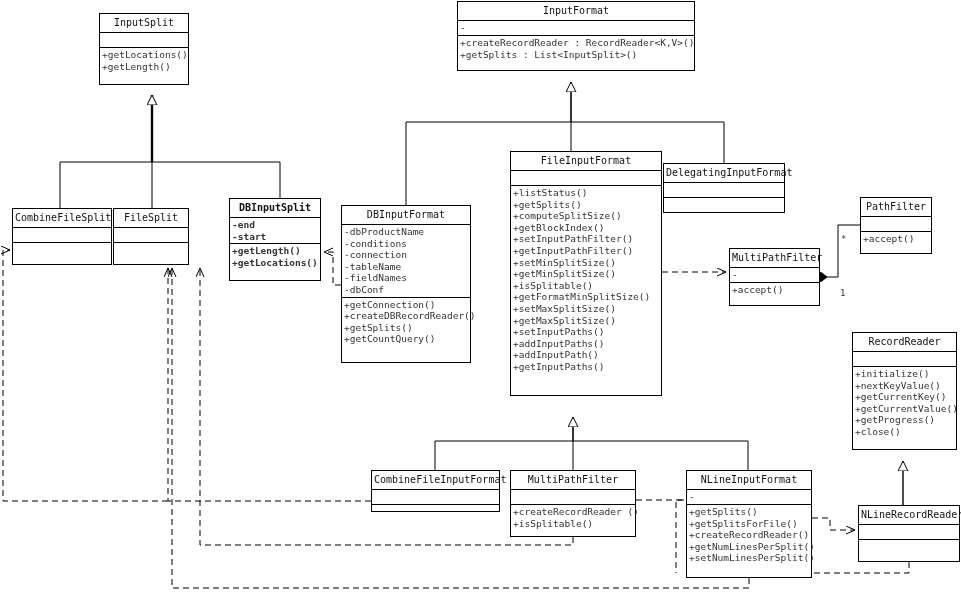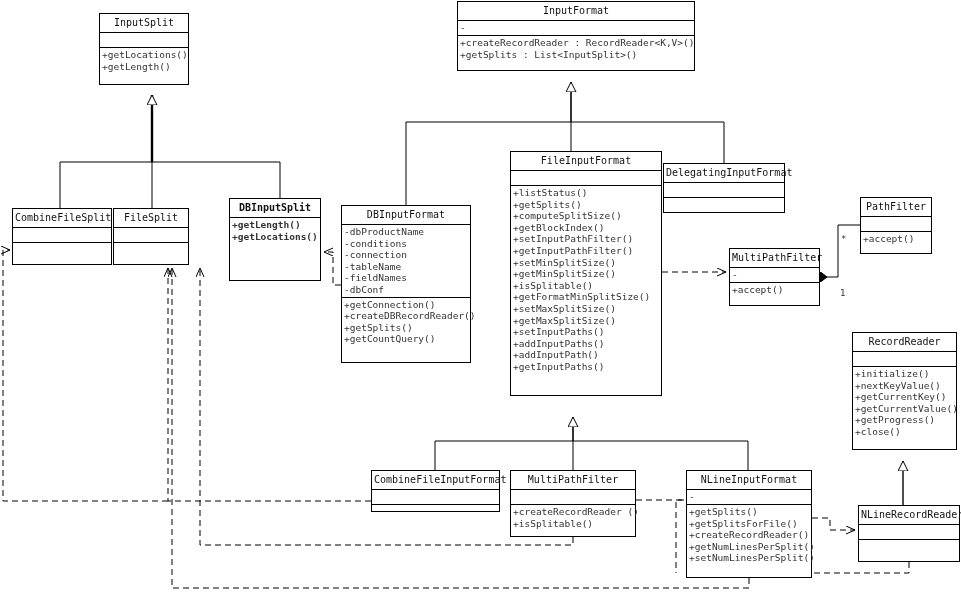--- a/index.html
+++ b/index.html
@@ -99,20 +99,24 @@
         <div class="attrs"></div>
         <div class="ops"></div>
       </div>
       <div class="cls" style="left: 113px; top: 208px; width: 76px; height: 57px;">
         <div class="name">FileSplit</div>
         <div class="attrs"></div>
         <div class="ops"></div>
       </div>
       <div class="cls" style="left: 229px; top: 198px; width: 92px; height: 83px; font-weight: bold;">
         <div class="name">DBInputSplit</div>
+        <div class="attrs">
+          <div class="row">-end</div>
+          <div class="row">-start</div>
+        </div>
         <div class="ops">
           <div class="row">+getLength()</div>
           <div class="row">+getLocations()</div>
         </div>
       </div>
       <div class="cls" style="left: 341px; top: 205px; width: 130px; height: 158px;">
         <div class="name">DBInputFormat</div>
         <div class="attrs">
           <div class="row">-dbProductName</div>
           <div class="row">-conditions</div>

